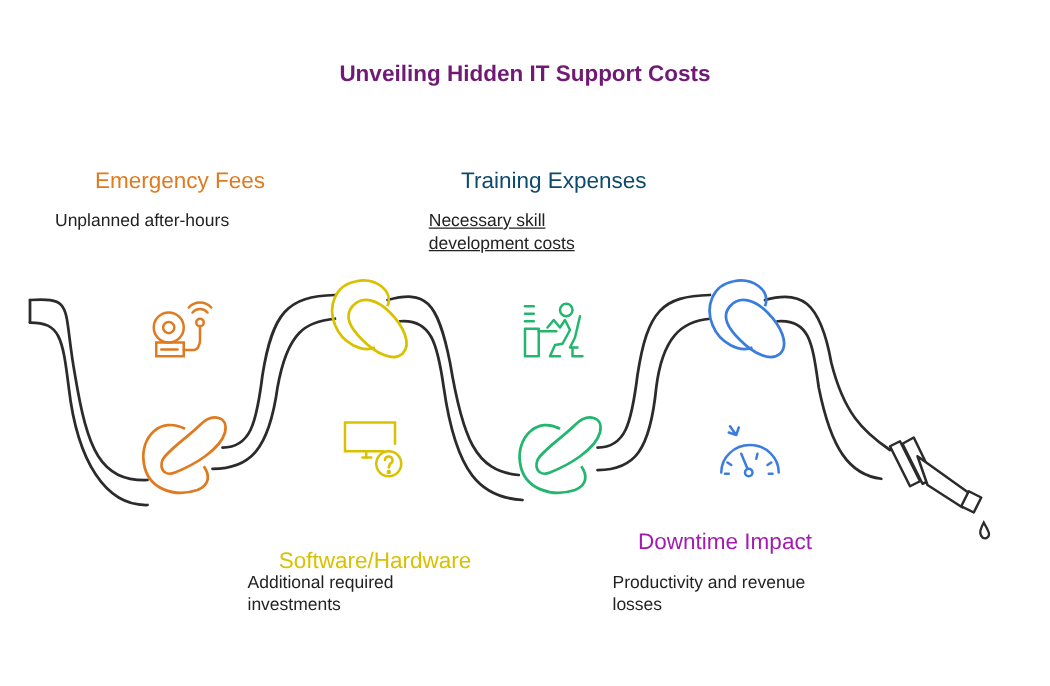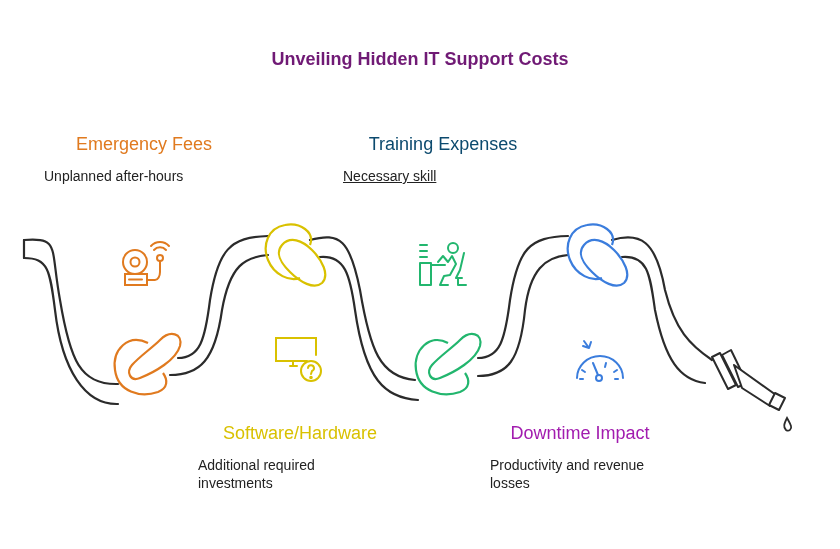--- a/index.html
+++ b/index.html
@@ -17,23 +17,24 @@
 <div class="title">Unveiling Hidden IT Support Costs</div>
 
 <div class="heading" style="left:44px; width:200px; top:134px; color:#E07A1F;">Emergency Fees</div>
 <div class="desc" style="left:44px; width:200px; top:167px;">
   <div>Unplanned after-hours</div>
 </div>
 
 <div class="heading" style="left:343px; width:200px; top:134px; color:#0c4a6e;">Training Expenses</div>
 <div class="desc" style="left:343px; width:200px; top:167px;text-decoration:underline;">
   <div>Necessary skill</div>
+  <div>development costs</div>
 </div>
 
-<div class="heading" style="left:190px; width:220px; top:423px; color:#D9C100;">Software/Hardware</div>
+<div class="heading" style="left:190px; width:220px; top:438px; color:#D9C100;">Software/Hardware</div>
 <div class="desc" style="left:198px; width:200px; top:456px;">
   <div>Additional required</div>
   <div>investments</div>
 </div>
 
 <div class="heading" style="left:480px; width:200px; top:423px; color:#a21caf;">Downtime Impact</div>
 <div class="desc" style="left:490px; width:220px; top:456px;">
   <div>Productivity and revenue</div>
   <div>losses</div>
 </div>

